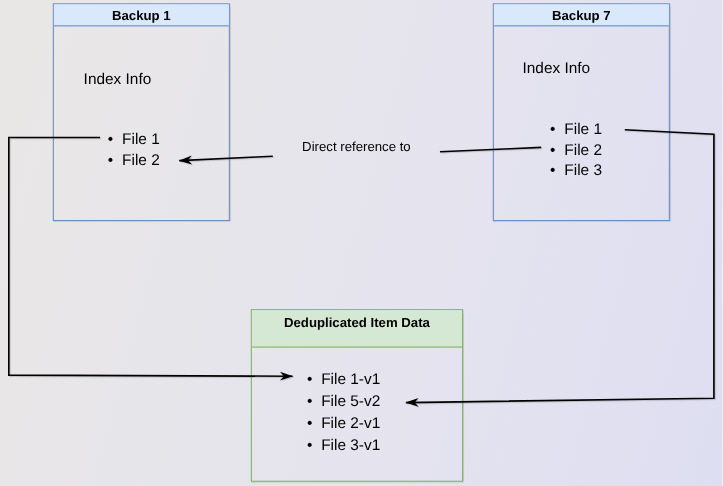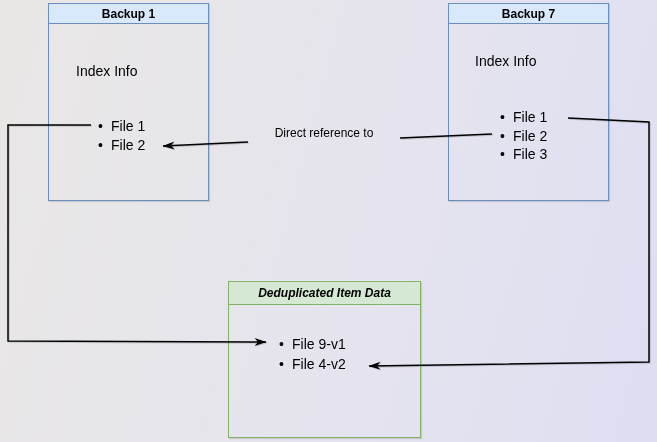--- a/index.html
+++ b/index.html
@@ -30,25 +30,24 @@
     font-size: 12px;
     color: #000;
   }
   .node.blue .hdr {
     height: 20px;
     line-height: 20px;
     background: #dae8fc;
     border-bottom: 1.5px solid #6c8ebf;
   }
   .node.green .hdr {
-    height: 23px;
+    height: 34px;
     line-height: 23px;
     background: #d5e8d4;
     border-bottom: 1.5px solid #82b366;
-    font-style: italic;
   }
   .text {
     position: absolute;
     color: #000;
     white-space: nowrap;
   }
   .idx {
     font-size: 14px;
     line-height: 14px;
   }
@@ -135,25 +134,33 @@
     </div>
     <div class="li">
       <span class="dot"></span>
       <span class="lbl">File 3</span>
     </div>
   </div>
 
   <div class="list lh20" style="left:274px; top:334px;">
     <div class="li">
       <span class="dot"></span>
-      <span class="lbl">File 9-v1</span>
+      <span class="lbl">File 1-v1</span>
     </div>
     <div class="li">
       <span class="dot"></span>
-      <span class="lbl">File 4-v2</span>
+      <span class="lbl">File 5-v2</span>
+    </div>
+    <div class="li">
+      <span class="dot"></span>
+      <span class="lbl">File 2-v1</span>
+    </div>
+    <div class="li">
+      <span class="dot"></span>
+      <span class="lbl">File 3-v1</span>
     </div>
   </div>
 
   <div class="edge-label" style="left:254px; top:126px; width:140px;">
     <div>Direct reference to</div>
   </div>
 
   <svg class="arrows" width="657" height="442" viewBox="0 0 657 442">
     <defs>
       <marker id="arrowhead" markerWidth="14" markerHeight="10" refX="12.5" refY="5" orient="auto" markerUnits="userSpaceOnUse">

